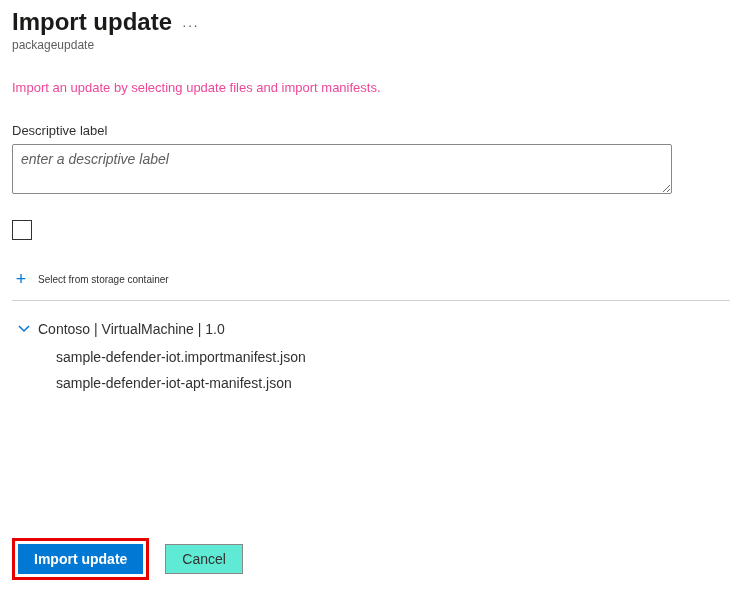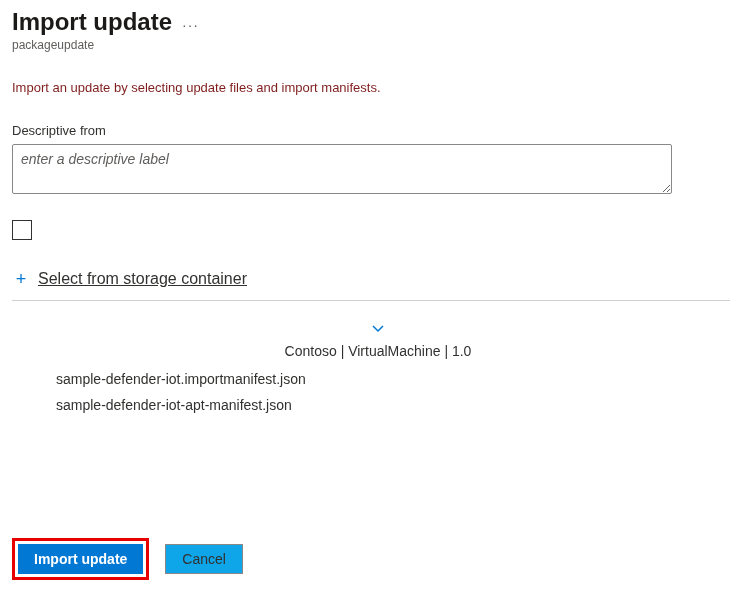--- a/index.html
+++ b/index.html
@@ -9,44 +9,44 @@
       color: #323130;
       width: 752px;
       height: 594px;
       padding: 8px 12px;
       position: relative;
     }
     .header-row { display: flex; align-items: center; gap: 10px; }
     .page-title { font-size: 24px; font-weight: 600; color: #1b1a19; }
     .ellipsis-icon { color: #605e5c; font-size: 14px; letter-spacing: 1px; padding-top: 6px; }
     .subtitle { font-size: 12px; color: #605e5c; margin-top: 2px; }
-    .description { font-size: 13px; color: #7f1d1d; margin-top: 28px; }
+    .description { font-size: 13px; color: #ec4899; margin-top: 28px; }
     .field-label { font-size: 13px; color: #323130; margin-top: 28px; margin-bottom: 6px; }
     .text-input {
       width: 660px;
       height: 50px;
       border: 1px solid #8a8886;
       border-radius: 2px;
       padding: 6px 8px;
       font-family: inherit;
       font-size: 14px;
       resize: both;
     }
     .text-input::placeholder { font-style: italic; color: #605e5c; }
     .checkbox-row { display: flex; align-items: center; margin-top: 22px; gap: 12px; }
     .checkbox {
       width: 20px; height: 20px; border: 1px solid #323130; background: #fff; cursor: pointer;
     }
     .checkbox-label { font-size: 13px; color: #323130; }
     .link { color: #0078d4; text-decoration: none; cursor: pointer; font-size: 13px; }
     .select-row { display: flex; align-items: center; margin-top: 30px; gap: 8px; cursor: pointer; padding-bottom: 10px; }
     .plus-icon { color: #0078d4; font-size: 18px; font-weight: 400; line-height: 1; width: 18px; text-align: center; }
-    .select-label { font-size: 16px; color: #323130; text-decoration: underline; }
+    .select-label { font-size: 10px; color: #323130; }
     .divider { border: none; border-top: 1px solid #d2d0ce; margin-top: 2px; width: 718px; }
-    .expand-row { display: flex; align-items: center; margin-top: 20px; gap: 6px; cursor: pointer; margin-left: 4px; flex-direction: column; }
+    .expand-row { display: flex; align-items: center; margin-top: 20px; gap: 6px; cursor: pointer; margin-left: 4px; }
     .chevron-icon {
       color: #0078d4;
       font-size: 14px;
       line-height: 1;
       width: 16px; text-align: center;
     }
     .item-name { font-size: 14px; color: #323130; }
     .file-list { margin-top: 12px; margin-left: 44px; }
     .file-item { font-size: 14px; color: #323130; margin-bottom: 10px; }
     .footer {
@@ -66,21 +66,21 @@
       background: #0078d4;
       color: #fff;
       border: none;
       padding: 7px 16px;
       font-size: 14px;
       font-weight: 600;
       font-family: inherit;
       cursor: pointer;
     }
     .secondary-btn {
-      background: #0ea5e9;
+      background: #5eead4;
       color: #323130;
       border: 1px solid #8a8886;
       padding: 6px 16px;
       font-size: 14px;
       font-family: inherit;
       cursor: pointer;
     }
   </style>
 </head>
 <body>
@@ -88,21 +88,21 @@
 
 
 <div class="header-row">
   <h1 class="page-title">Import update</h1>
   <span class="ellipsis-icon">···</span>
 </div>
 <div class="subtitle">packageupdate</div>
 
 <div class="description">Import an update by selecting update files and import manifests.</div>
 
-<div class="field-label">Descriptive from</div>
+<div class="field-label">Descriptive label</div>
 <textarea class="text-input" placeholder="enter a descriptive label" style=""></textarea>
 
 <div class="checkbox-row">
   <div class="checkbox"></div>
 </div>
 
 <div class="select-row">
   <span class="plus-icon">+</span>
   <span class="select-label">Select from storage container</span>
 </div>

